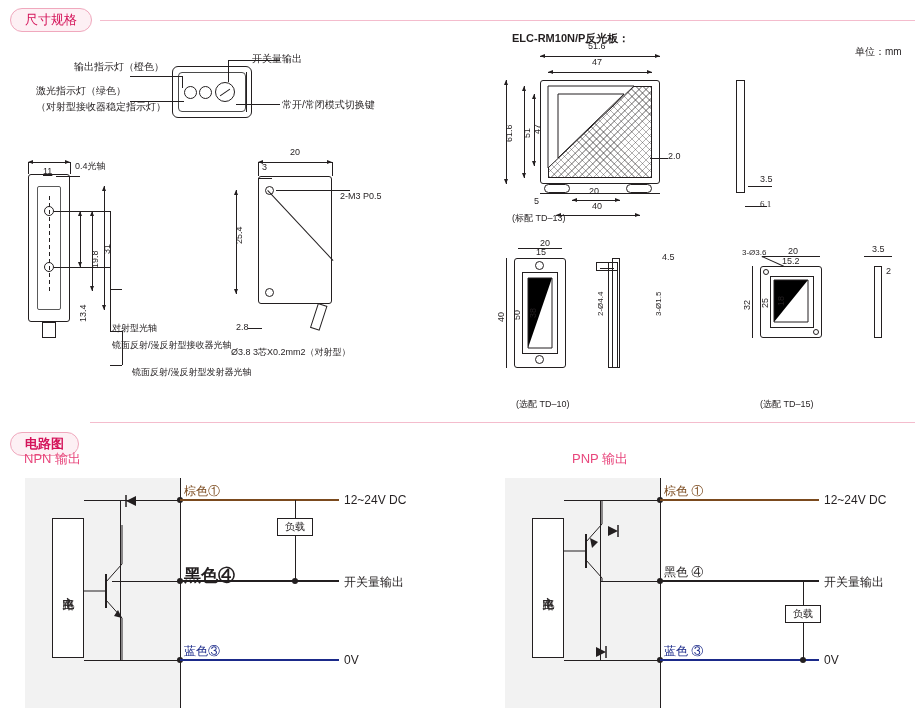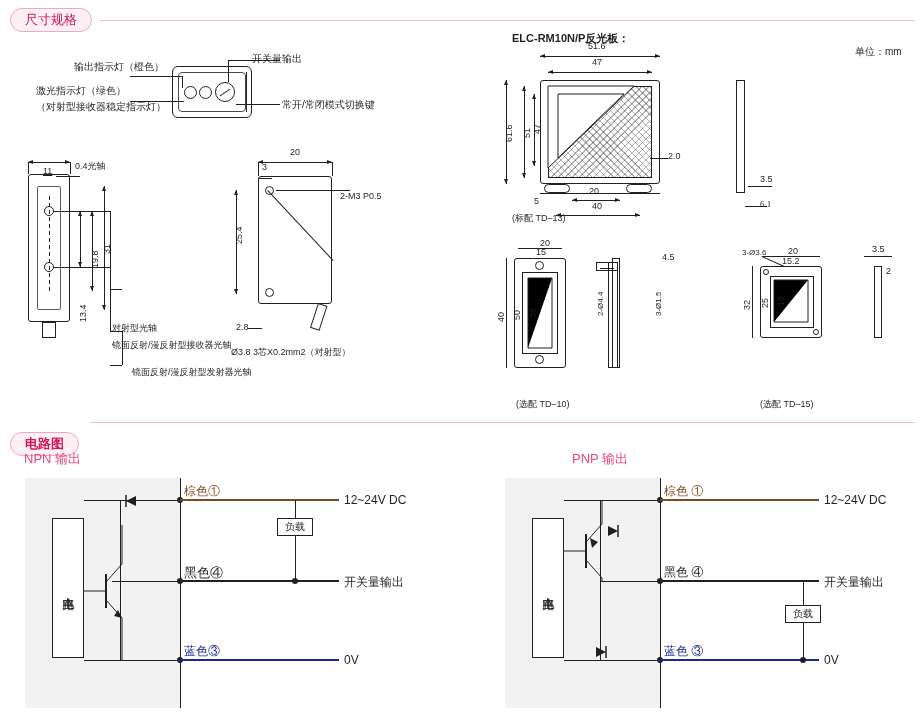--- a/index.html
+++ b/index.html
@@ -386,21 +386,21 @@
 
   <div class="node" style="left:177px; top:497px;"></div>
   <div class="node" style="left:177px; top:578px;"></div>
   <div class="node" style="left:177px; top:657px;"></div>
 
   <div class="wire wire-brown" style="left:180px; top:499px; width:159px; height:2px;"></div>
   <div class="wire wire-black" style="left:180px; top:580px; width:159px; height:2px;"></div>
   <div class="wire wire-blue" style="left:180px; top:659px; width:159px; height:2px;"></div>
 
   <div class="lbl" style="left:184px; top:483px; color:#7b4a1e; font-size:12px;">棕色①</div>
-  <div class="lbl" style="left:184px; top:564px; color:#231f20; font-size:13px;">黑色④</div>
+  <div class="lbl" style="left:184px; top:564px; color:#231f20; font-size:17px;font-weight:bold;">黑色④</div>
   <div class="lbl" style="left:184px; top:643px; color:#1b2a8a; font-size:12px;">蓝色③</div>
 
   <div class="lbl" style="left:344px; top:493px; font-size:12px;">12~24V DC</div>
   <div class="lbl" style="left:344px; top:574px; font-size:12px;">开关量输出</div>
   <div class="lbl" style="left:344px; top:653px; font-size:12px;">0V</div>
 
   <div class="ln v1px" style="left:295px; top:500px; height:18px;"></div>
   <div class="loadbox" style="left:277px; top:518px; width:36px; height:18px;">
     <span>负载</span>
   </div>

